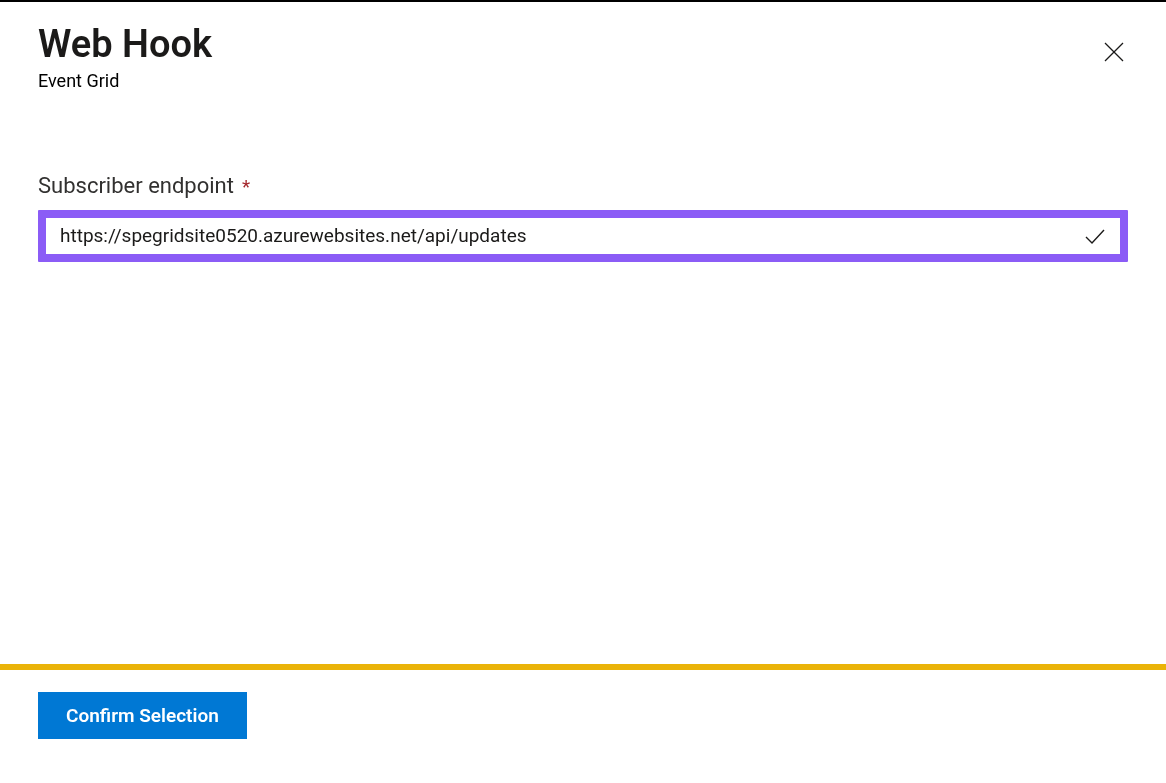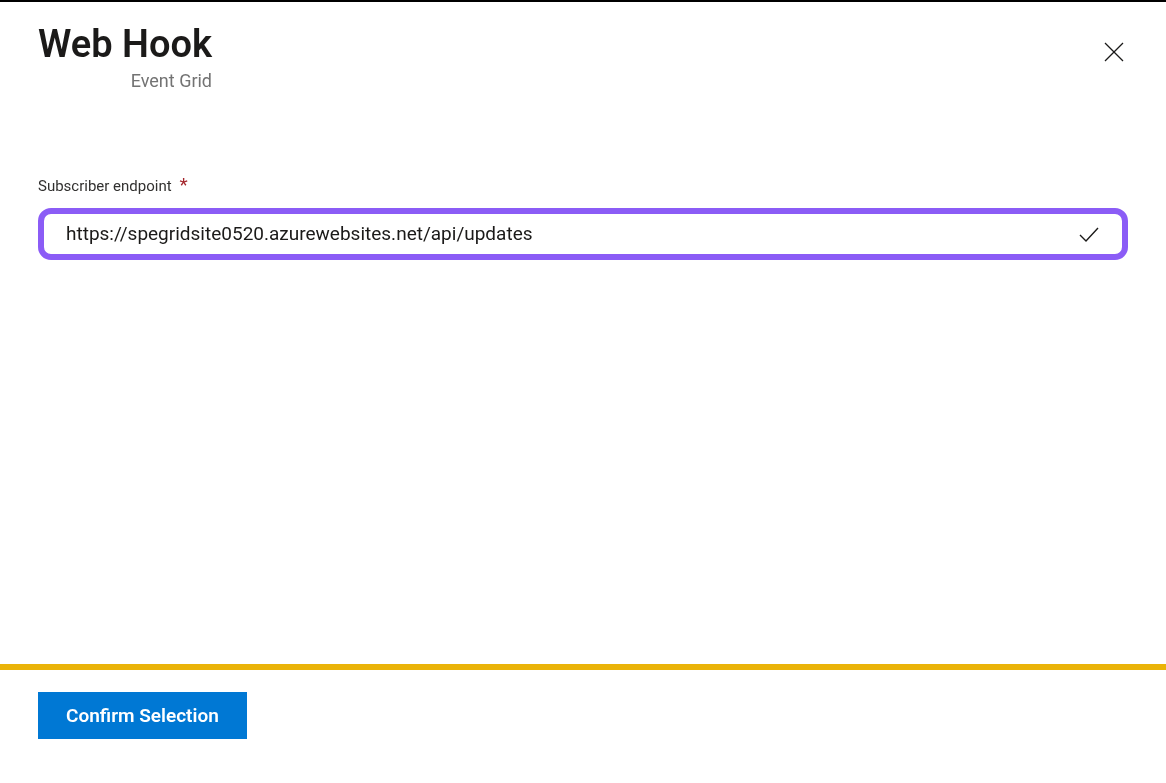--- a/index.html
+++ b/index.html
@@ -20,36 +20,35 @@
       padding: 20px 38px 0 38px;
       height: calc(100% - 2px);
       display: flex;
       flex-direction: column;
     }
     .header-row {
       display: flex;
       justify-content: space-between;
       align-items: flex-start;
       margin-bottom: 0;
-      text-align: right;
     }
     .title-block {
       display: flex;
       flex-direction: column;
     }
     .page-title {
       font-size: 38px;
       font-weight: 600;
       line-height: 1.2;
       color: #1b1a19;
     }
     .page-subtitle {
       font-size: 18px;
       font-weight: 400;
-      color: #737373;
+      color: #000000;
       margin-top: 2px;
     }
     .close-btn {
       background: none;
       border: none;
       cursor: pointer;
       padding: 8px;
       margin-top: 10px;
       margin-right: -6px;
       display: flex;
@@ -57,38 +56,38 @@
       justify-content: center;
     }
     .close-btn svg {
       width: 24px;
       height: 24px;
     }
     .form-section {
       margin-top: 82px;
     }
     .field-label {
-      font-size: 15px;
+      font-size: 22px;
       font-weight: 400;
       color: #323130;
       display: inline-block;
     }
     .required-asterisk {
       color: #a4262c;
       font-size: 19px;
       margin-left: 4px;
     }
     .input-wrapper {
       margin-top: 12px;
       position: relative;
-      border: 6px solid #8b5cf6;
-      border-radius: 13px;
+      border: 8px solid #8b5cf6;
+      border-radius: 1px;
       display: flex;
       align-items: center;
-      padding: 8px;
+      padding: 0;
       height: 52px;
     }
     .endpoint-input {
       flex: 1;
       border: none;
       outline: none;
       font-size: 19px;
       font-family: inherit;
       padding: 12px 14px;
       color: #1b1a19;

